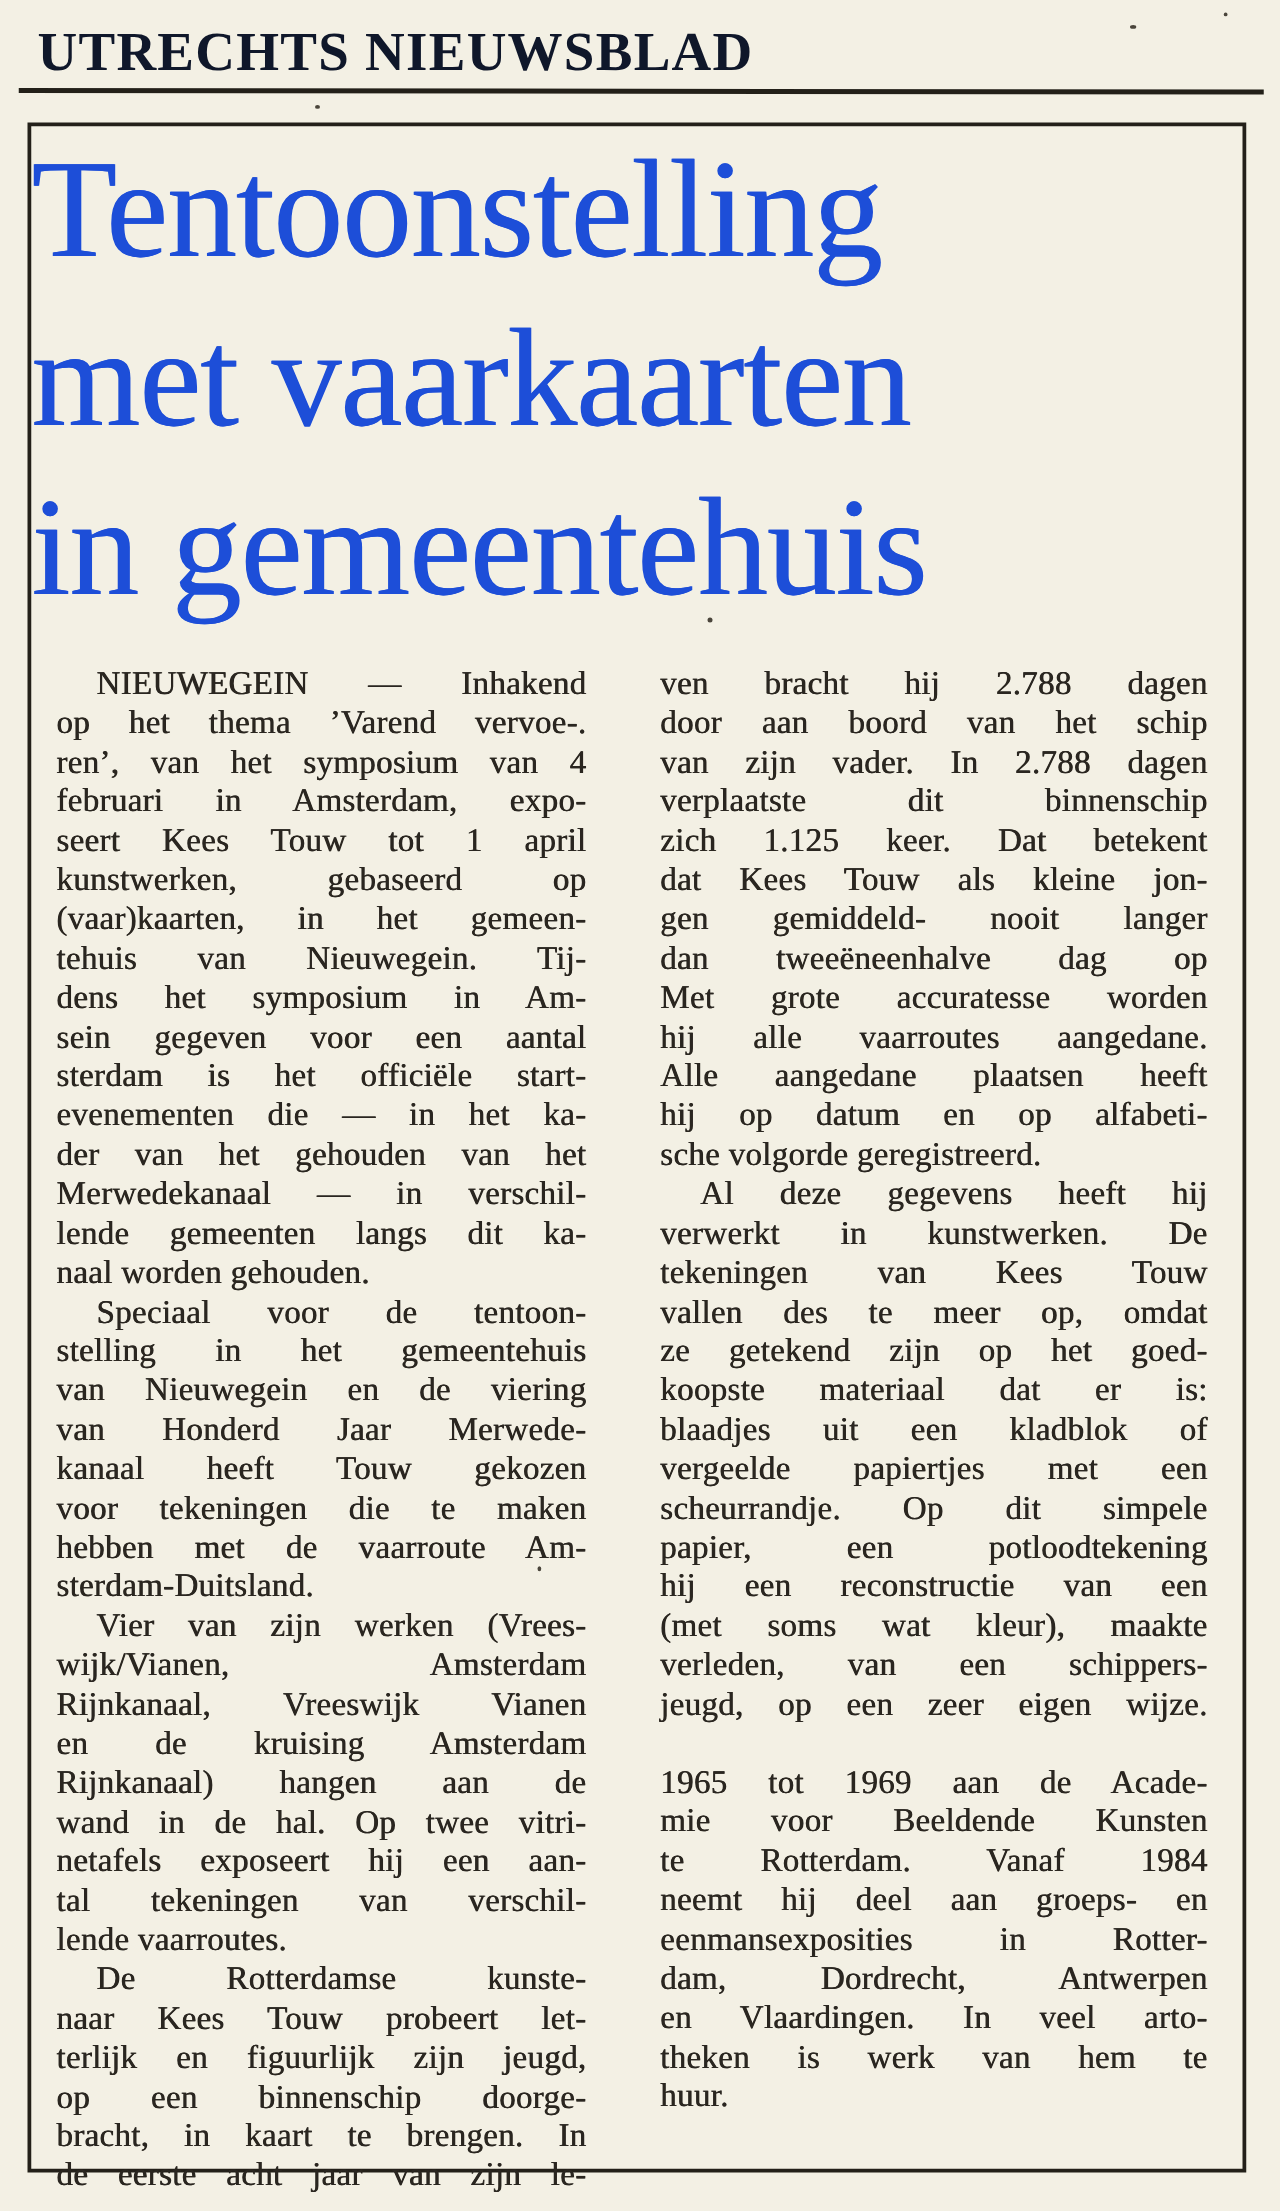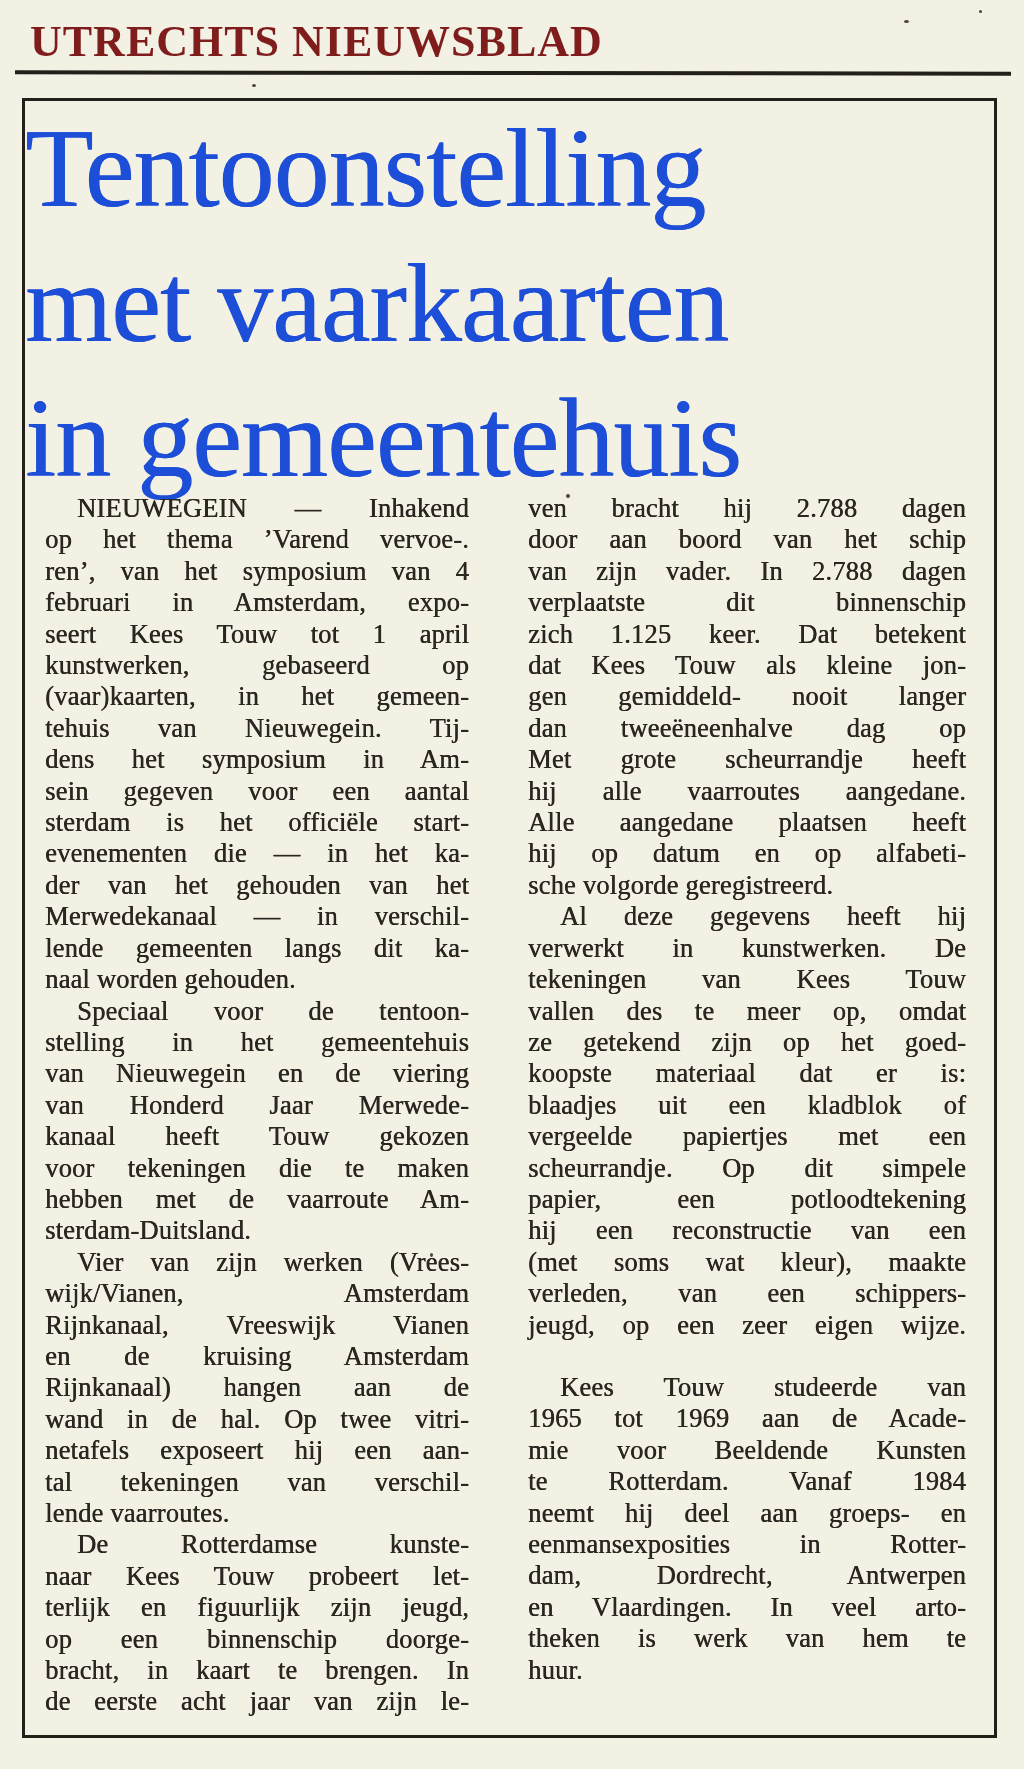--- a/index.html
+++ b/index.html
@@ -19,21 +19,21 @@
   }
   
   .masthead-title {
     position: absolute;
     left: 30px;
     top: 16px;
     font-size: 44px;
     font-weight: bold;
     letter-spacing: 1px;
     white-space: nowrap;
-    color: #7f1d1d;
+    color: #0f172a;
   }
   .masthead-rule {
     position: absolute;
     left: 15px;
     top: 71px;
     width: 996px;
     height: 4px;
     background: var(--rule);
     transform: rotate(0.08deg);
   }
@@ -54,21 +54,21 @@
     text-align: left;
     font-size: 112px;
     line-height: 135px;
     letter-spacing: -1px;
     color: #1d4ed8;
     text-shadow: 0.6px 0 0 currentColor;
     white-space: nowrap;
   }
   .col {
     position: absolute;
-    top: 392px;
+    top: 430px;
     font-size: 26.5px;
     line-height: 31.4px;
     letter-spacing: 0.2px;
   }
   .col-left  { left: 20px;  width: 424px; }
   .col-right { left: 503px; width: 438px; }
   .line {
     text-align: justify;
     text-align-last: justify;
     text-shadow: 0.45px 0 0 currentColor;
@@ -152,21 +152,21 @@
     <div class="col col-right">
         <div class="paragraph">
           <div class="line">ven bracht hij 2.788 dagen</div>
           <div class="line">door aan boord van het schip</div>
           <div class="line">van zijn vader. In 2.788 dagen</div>
           <div class="line">verplaatste dit binnenschip</div>
           <div class="line">zich 1.125 keer. Dat betekent</div>
           <div class="line">dat Kees Touw als kleine jon-</div>
           <div class="line">gen gemiddeld- nooit langer</div>
           <div class="line">dan tweeëneenhalve dag op</div>
-          <div class="line">Met grote scheurrandje heeft</div>
+          <div class="line">Met grote accuratesse worden</div>
           <div class="line">hij alle vaarroutes aangedane.</div>
           <div class="line">Alle aangedane plaatsen heeft</div>
           <div class="line">hij op datum en op alfabeti-</div>
           <div class="line last">sche volgorde geregistreerd.</div>
         </div>
         <div class="paragraph">
           <div class="line indent">Al deze gegevens heeft hij</div>
           <div class="line">verwerkt in kunstwerken. De</div>
           <div class="line">tekeningen van Kees Touw</div>
           <div class="line">vallen des te meer op, omdat</div>
@@ -175,21 +175,20 @@
           <div class="line">blaadjes uit een kladblok of</div>
           <div class="line">vergeelde papiertjes met een</div>
           <div class="line">scheurrandje. Op dit simpele</div>
           <div class="line">papier, een potloodtekening</div>
           <div class="line">hij een reconstructie van een</div>
           <div class="line">(met soms wat kleur), maakte</div>
           <div class="line">verleden, van een schippers-</div>
           <div class="line">jeugd, op een zeer eigen wijze.</div>
         </div>
         <div class="paragraph space-before">
-          <div class="line indent">Kees Touw studeerde van</div>
           <div class="line">1965 tot 1969 aan de Acade-</div>
           <div class="line">mie voor Beeldende Kunsten</div>
           <div class="line">te Rotterdam. Vanaf 1984</div>
           <div class="line">neemt hij deel aan groeps- en</div>
           <div class="line">eenmansexposities in Rotter-</div>
           <div class="line">dam, Dordrecht, Antwerpen</div>
           <div class="line">en Vlaardingen. In veel arto-</div>
           <div class="line">theken is werk van hem te</div>
           <div class="line last">huur.</div>
         </div>

